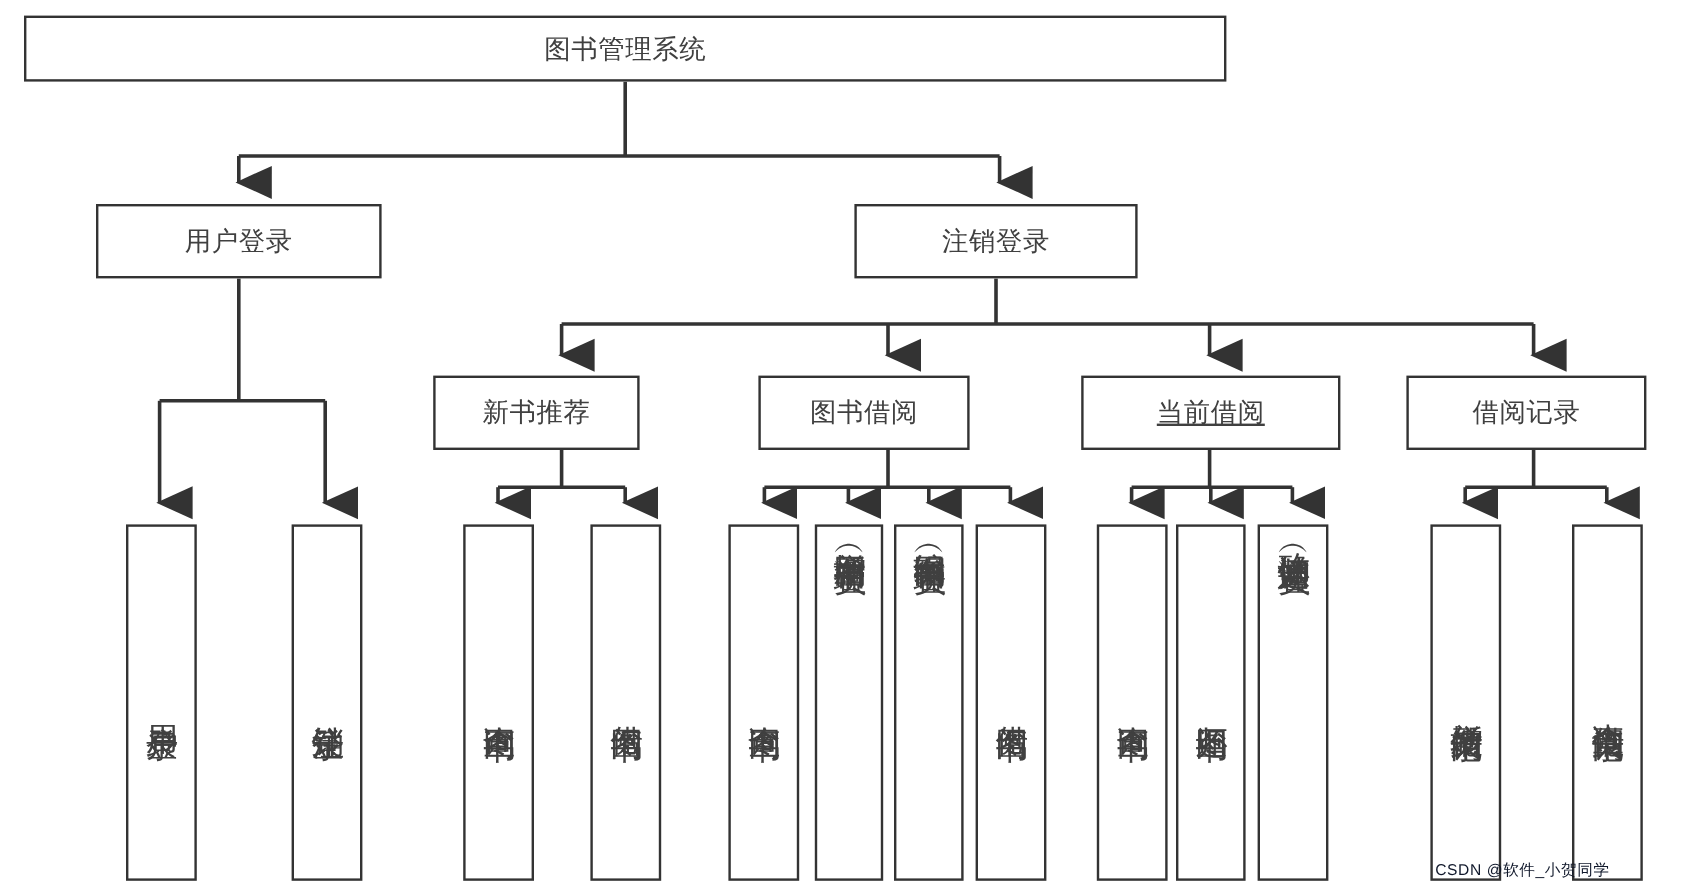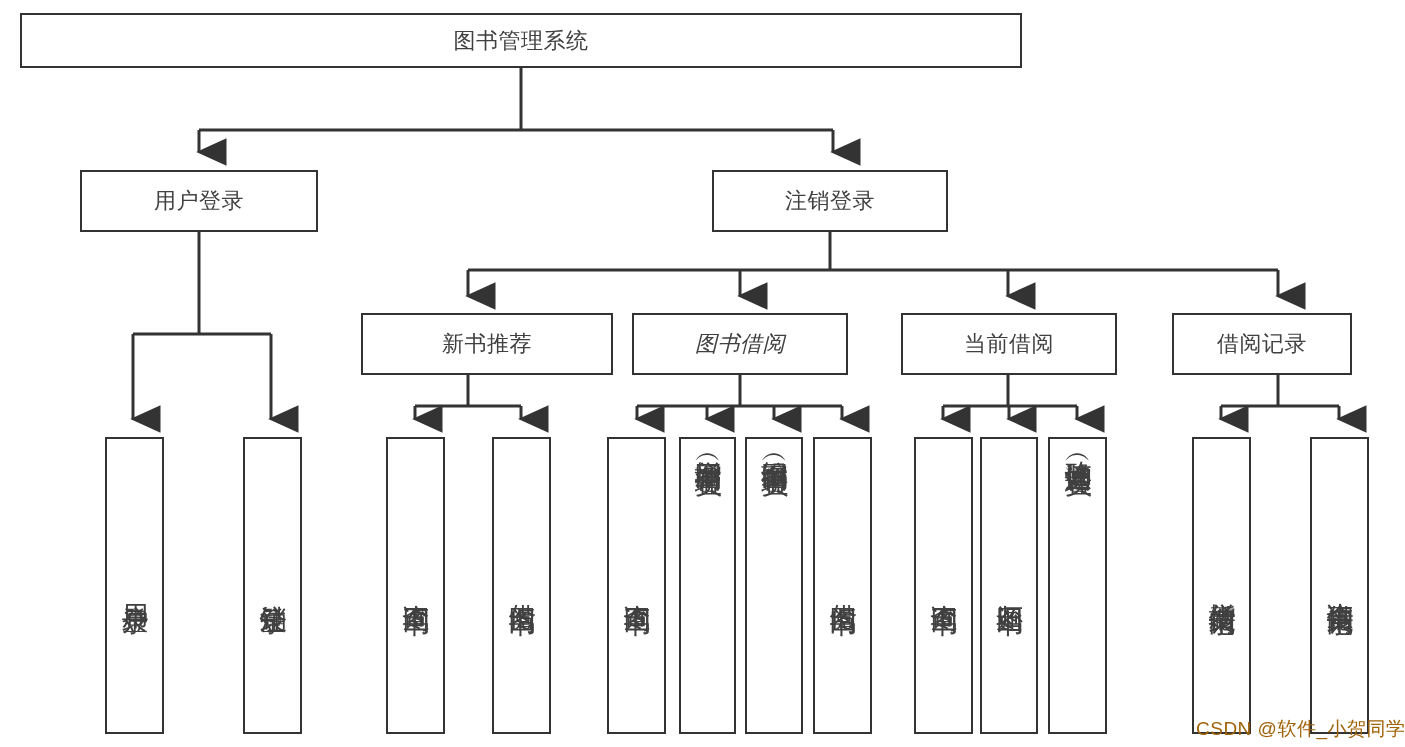--- a/index.html
+++ b/index.html
@@ -56,22 +56,22 @@
     letter-spacing: 1.5px;
     white-space: nowrap;
     margin: 0 auto;
   }
   .node.vertical.mid .label {
     margin-top: auto;
     margin-bottom: auto;
   }
   .watermark {
     position: absolute;
-    font-size: 19px;
-    color: #a16207;
+    font-size: 13px;
+    color: #0f172a;
     white-space: nowrap;
     letter-spacing: 0.5px;
   }
 </style>
 </head>
 <body>
 
 <div id="canvas">
 
   <svg class="wires" viewBox="0 0 1405 747" xmlns="http://www.w3.org/2000/svg">
@@ -128,30 +128,30 @@
     <span class="label">图书管理系统</span>
   </div>
 
   <div class="node" style="left:80px; top:170px; width:238px; height:62px;">
     <span class="label">用户登录</span>
   </div>
   <div class="node" style="left:712px; top:170px; width:236px; height:62px;">
     <span class="label">注销登录</span>
   </div>
 
-  <div class="node" style="left:361px; top:313px; width:252px; height:62px;">
+  <div class="node" style="left:361px; top:313px; width:172px; height:62px;">
     <span class="label">新书推荐</span>
   </div>
-  <div class="node" style="left:632px; top:313px; width:216px; height:62px;font-style:italic;">
+  <div class="node" style="left:632px; top:313px; width:176px; height:62px;">
     <span class="label">图书借阅</span>
   </div>
-  <div class="node" style="left:901px; top:313px; width:216px; height:62px;">
+  <div class="node" style="left:901px; top:313px; width:216px; height:62px;text-decoration:underline;">
     <span class="label">当前借阅</span>
   </div>
-  <div class="node" style="left:1172px; top:313px; width:180px; height:62px;">
+  <div class="node" style="left:1172px; top:313px; width:200px; height:62px;">
     <span class="label">借阅记录</span>
   </div>
 
   <div class="node vertical mid" style="left:105px; top:437px; width:59px; height:297px;">
     <span class="label">用户登录</span>
   </div>
   <div class="node vertical mid" style="left:243px; top:437px; width:59px; height:297px;">
     <span class="label">注销登录</span>
   </div>
 

